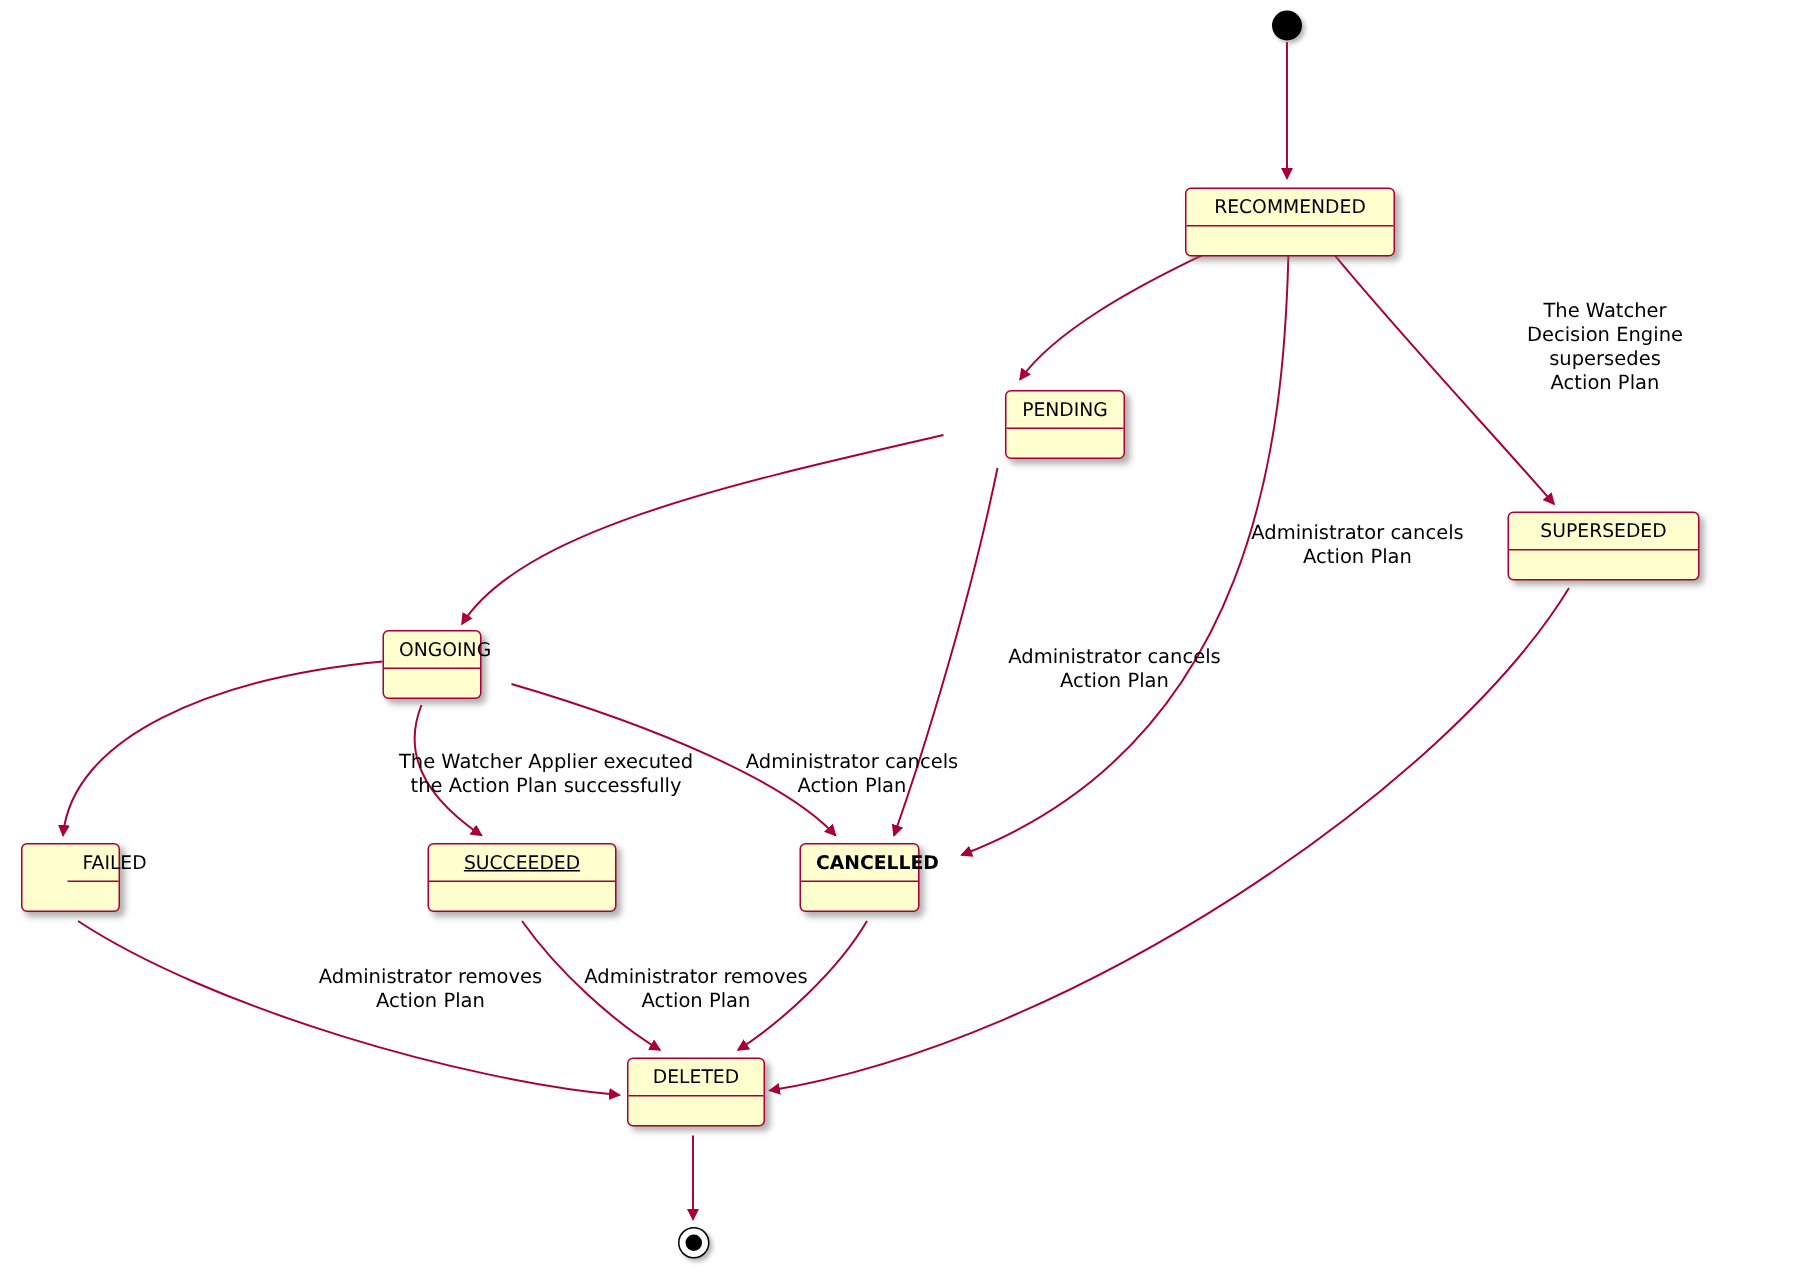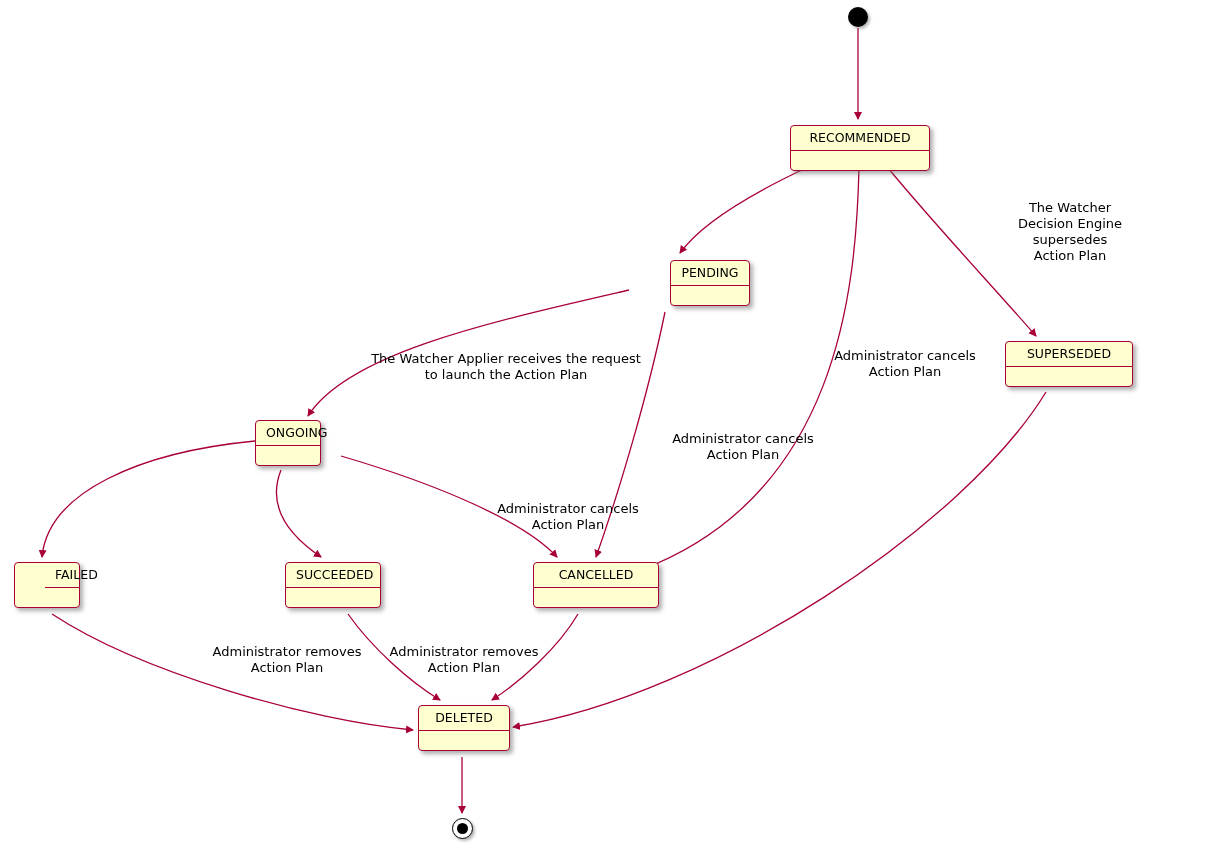--- a/index.html
+++ b/index.html
@@ -118,27 +118,27 @@
     <div class="state-divider"></div>
     <div class="state-body"></div>
   </div>
 
   <div class="state" style="left:14px; top:562px; width:66px;padding-left:30px;">
     <div class="state-title">FAILED</div>
     <div class="state-divider"></div>
     <div class="state-body"></div>
   </div>
 
-  <div class="state" style="left:285px; top:562px; width:96px;">
+  <div class="state" style="left:285px; top:562px; width:126px;text-decoration:underline;">
     <div class="state-title">SUCCEEDED</div>
     <div class="state-divider"></div>
     <div class="state-body"></div>
   </div>
 
-  <div class="state" style="left:533px; top:562px; width:126px;">
+  <div class="state" style="left:533px; top:562px; width:80px;font-weight:bold;">
     <div class="state-title">CANCELLED</div>
     <div class="state-divider"></div>
     <div class="state-body"></div>
   </div>
 
   <div class="state" style="left:418px; top:705px; width:92px;">
     <div class="state-title">DELETED</div>
     <div class="state-divider"></div>
     <div class="state-body"></div>
   </div>
@@ -148,27 +148,27 @@
   </div>
 
 
 
   <div class="edge-label" style="left:1070px; top:200px;">The Watcher Decision Engine supersedes
 Action Plan</div>
 
   <div class="edge-label" style="left:905px; top:348px;">Administrator cancels
 Action Plan</div>
 
-  <div class="edge-label" style="left:506px; top:351px;">The Watcher Applier receives the request
-to launch the Action Plan</div>
 
   <div class="edge-label" style="left:743px; top:431px;">Administrator cancels
 Action Plan</div>
 
 
+  <div class="edge-label" style="left:364px; top:501px;">The Watcher Applier executed
+the Action Plan successfully</div>
 
   <div class="edge-label" style="left:568px; top:501px;">Administrator cancels
 Action Plan</div>
 
   <div class="edge-label" style="left:287px; top:644px;">Administrator removes
 Action Plan</div>
 
   <div class="edge-label" style="left:464px; top:644px;">Administrator removes
 Action Plan</div>
 

